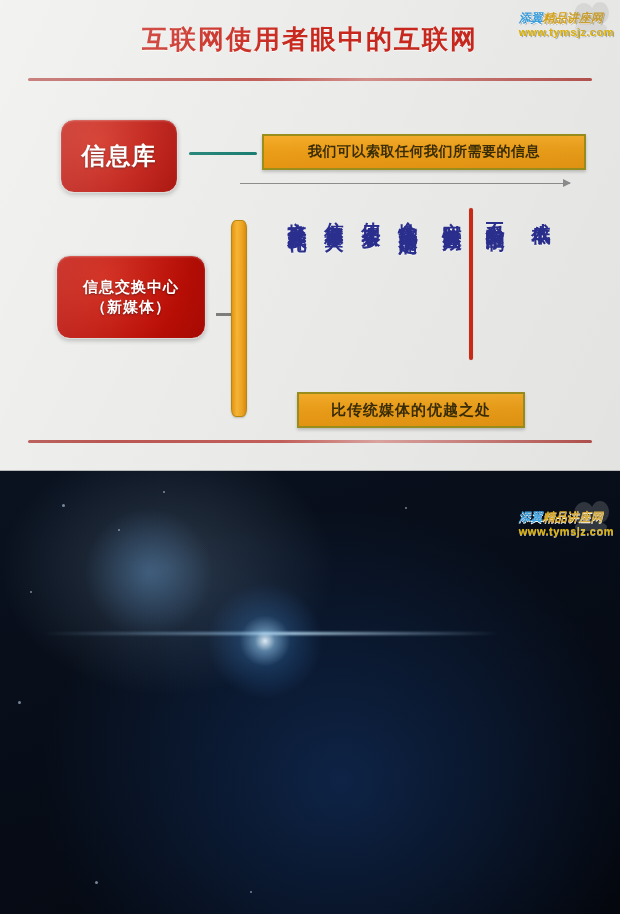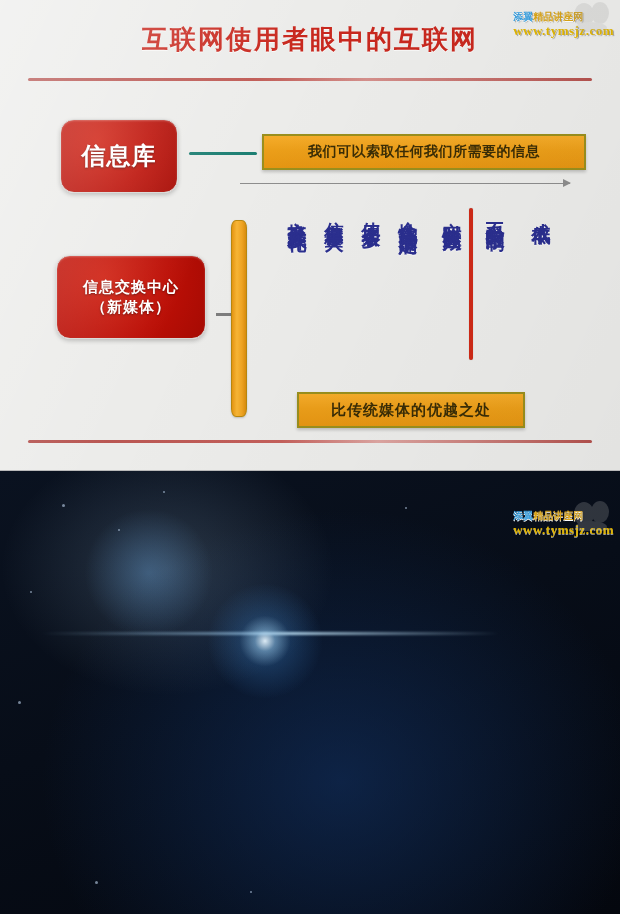--- a/index.html
+++ b/index.html
@@ -100,29 +100,30 @@
     line-height:1;
   }
   .vbar-red{
     position:absolute;width:4px;background:#cf2a17;border-radius:2px;
     box-shadow:0 0 1px rgba(0,0,0,.3);
   }
 
   
   .watermark{position:absolute;pointer-events:none;}
   .wm-main{
-    font-size:10px;font-weight:bold;letter-spacing:0px;white-space:nowrap;
-    font-family:"DejaVu Sans","Liberation Sans",sans-serif;
+    font-size:12px;font-weight:bold;letter-spacing:0px;white-space:nowrap;
+    font-family:"DejaVu Sans","Liberation Sans",sans-serif;
+    font-style:italic;
   }
   .wm-a{color:#3aa0e0;text-shadow:0 1px 0 #fff,1px 1px 1px rgba(0,0,0,.35);}
   .wm-b{color:#d8a317;text-shadow:0 1px 0 #fff,1px 1px 1px rgba(0,0,0,.35);}
   .wm-url{
-    font-size:13px;font-weight:bold;color:#e0b400;letter-spacing:.5px;white-space:nowrap;
+    font-size:11px;font-weight:bold;color:#e0b400;letter-spacing:.5px;white-space:nowrap;
     text-shadow:0 1px 0 rgba(255,255,255,.6),1px 1px 1px rgba(0,0,0,.4);
-    font-family:Liberation Serif, serif;margin-top:-1px;
+    font-family:Liberation Sans, sans-serif;margin-top:-1px;
   }
   .wm-ghost{
     position:absolute;right:2px;top:-8px;width:42px;height:30px;opacity:.20;
   }
 
   
   #video-frame{
     position:relative;width:620px;height:443px;background:#05080f;overflow:hidden;
   }
   .starfield{

